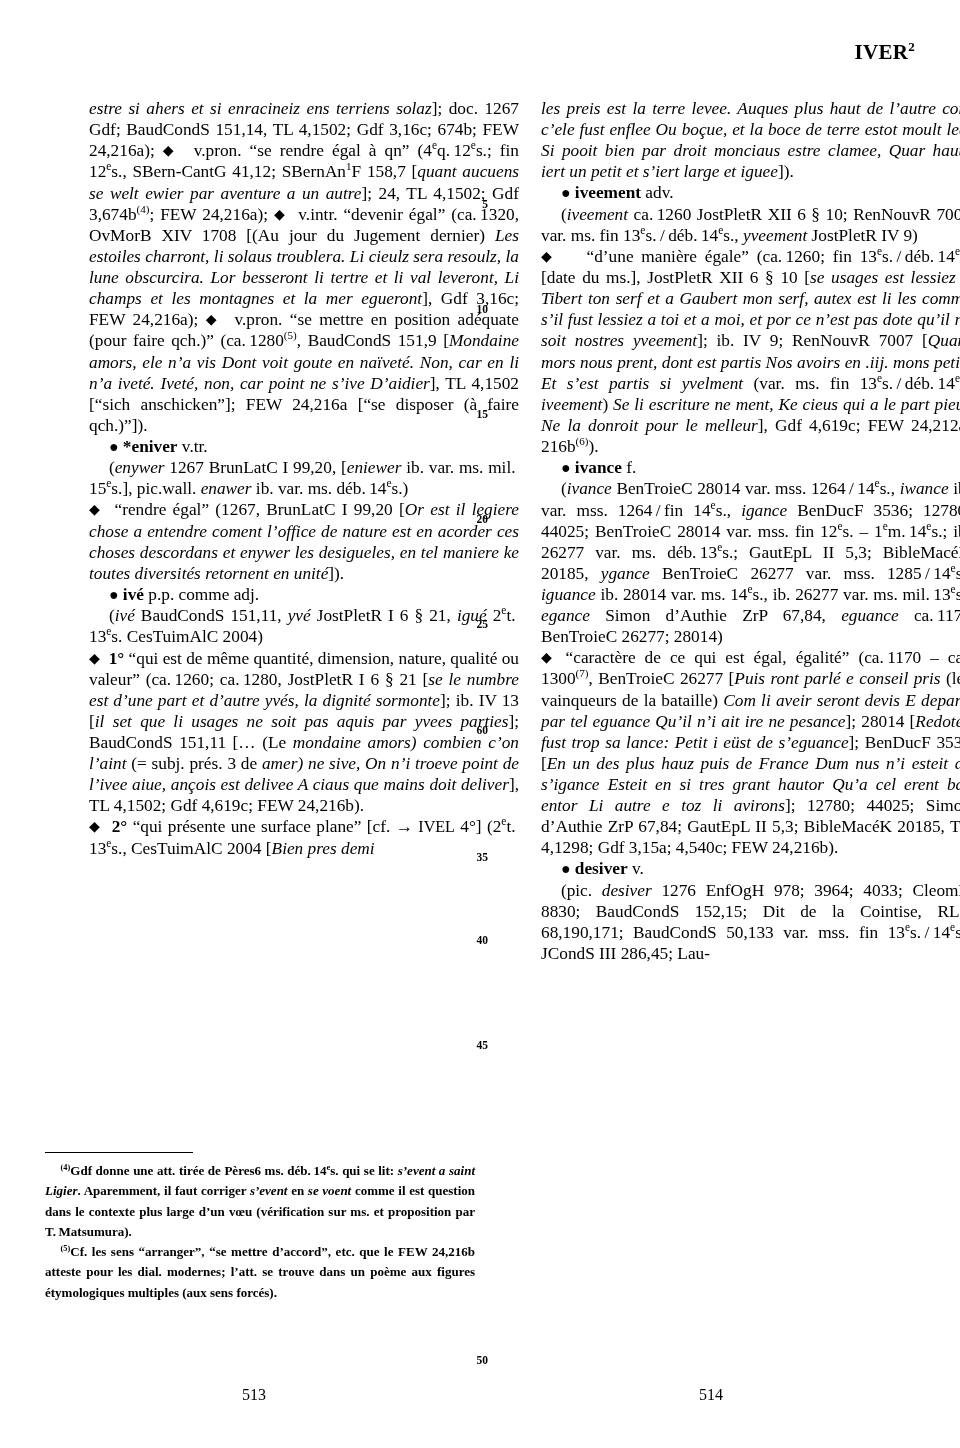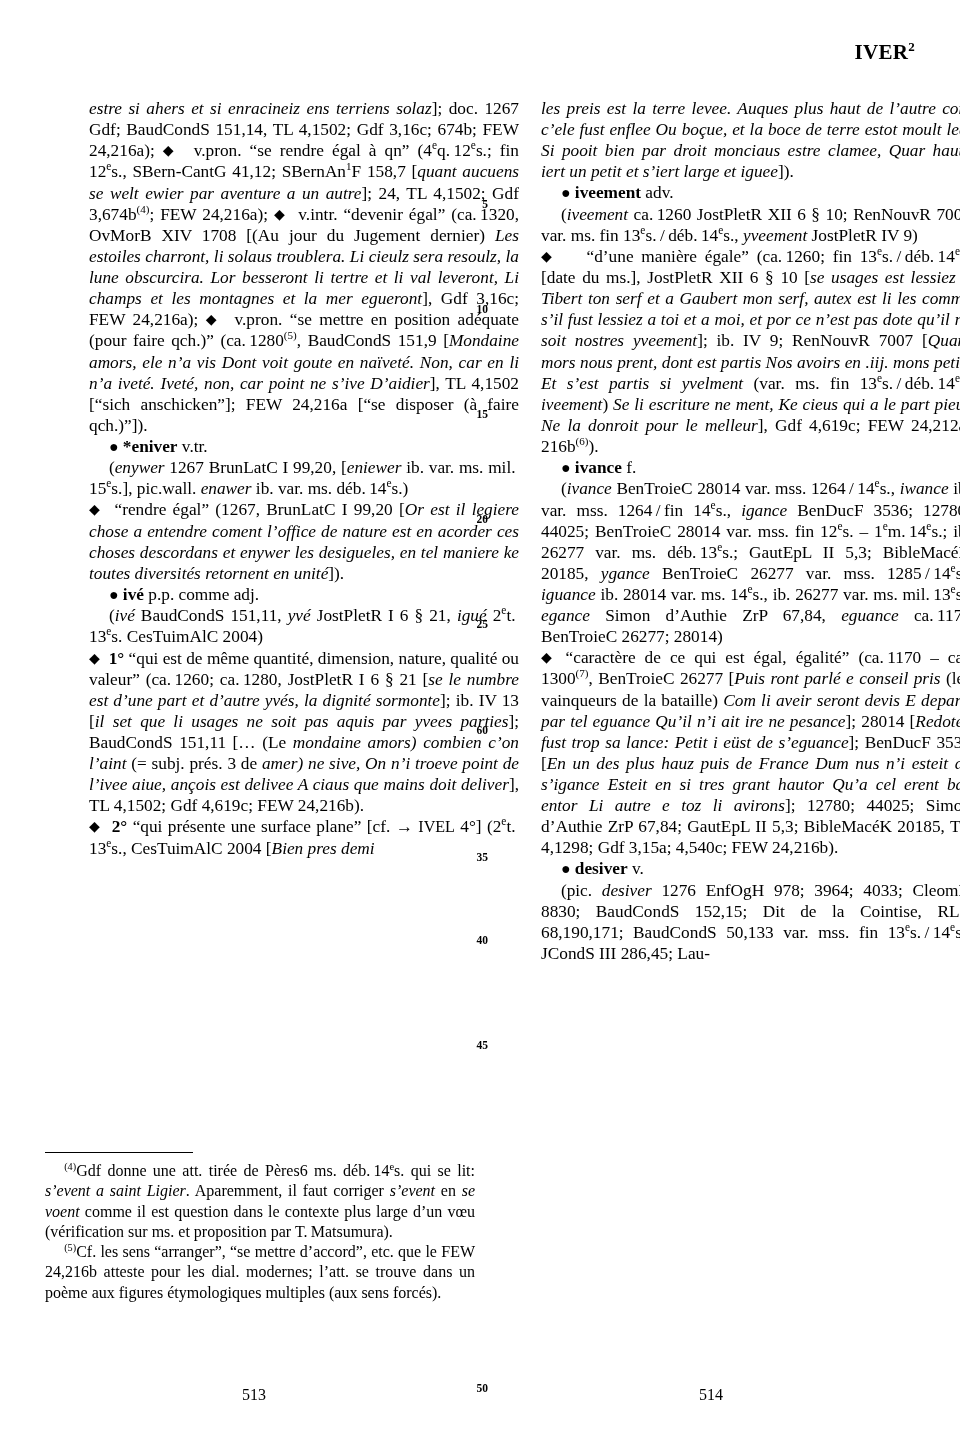--- a/index.html
+++ b/index.html
@@ -96,23 +96,24 @@
     font-size: 11.5px;
     font-weight: bold;
     text-align: right;
     width: 26px;
   }
 
   
   .footnotes {
     position: absolute;
     width: 430px;
-    font-size: 16px;
+    font-size: 13px;
     line-height: 20.3px;
     text-align: justify;
+    font-weight: bold;
   }
   .fn-left  { left: 45px; top: 1152px; }
   .fn-right { left: 497px; top: 1292px; }
   .footnotes .rule {
     width: 148px;
     height: 0;
     border-top: 1.4px solid #000;
     margin: 0 0 8px 0;
   }
   .footnotes p {
@@ -153,21 +154,21 @@
   <div class="linenums" id="linenums">
       <div class="linenum" style="top: 100px;">5</div>
       <div class="linenum" style="top: 205px;">10</div>
       <div class="linenum" style="top: 310px;">15</div>
       <div class="linenum" style="top: 415px;">20</div>
       <div class="linenum" style="top: 520px;">25</div>
       <div class="linenum" style="top: 626px;">60</div>
       <div class="linenum" style="top: 731px; margin-top: 22px;">35</div>
       <div class="linenum" style="top: 836px;">40</div>
       <div class="linenum" style="top: 941px;">45</div>
-      <div class="linenum" style="top: 1256px; margin-top: 28px;">50</div>
+      <div class="linenum" style="top: 1256px;">50</div>
     </div>
 
   <div class="col col-right" id="col-right">
       <p><i>les preis est la terre levee. Auques plus haut de l’autre com c’ele fust enflee Ou boçue, et la boce de terre estot moult lee, Si pooit bien par droit monciaus estre clamee, Quar haute iert un petit et s’iert large et iguee</i>]).</p>
       <p class="ind"><span class="bullet">●</span> <b>iveement</b> adv.</p>
       <p class="ind">(<i>iveement</i> ca. 1260 JostPletR XII 6 § 10; RenNouvR 7007 var. ms. fin 13<span class="sups">e</span>s. / déb. 14<span class="sups">e</span>s., <i>yveement</i> JostPletR IV 9)</p>
       <p><span class="diamond">◆</span>&nbsp;&nbsp;&nbsp;&nbsp;“d’une manière égale” (ca. 1260; fin 13<span class="sups">e</span>s. / déb. 14<span class="sups">e</span>s. [date du ms.], JostPletR XII 6 § 10 [<i>se usages est lessiez a Tibert ton serf et a Gaubert mon serf, autex est li les comme s’il fust lessiez a toi et a moi, et por ce n’est pas dote qu’il ne soit nostres yveement</i>]; ib. IV 9; RenNouvR 7007 [<i>Quant mors nous prent, dont est partis Nos avoirs en .iij. mons petis, Et s’est partis si yvelment</i> (var. ms. fin 13<span class="sups">e</span>s. / déb. 14<span class="sups">e</span>s. <i>iveement</i>) <i>Se li escriture ne ment, Ke cieus qui a le part pieur Ne la donroit pour le melleur</i>], Gdf 4,619c; FEW 24,212a; 216b<sup>(6)</sup>).</p>
       <p class="ind"><span class="bullet">●</span> <b>ivance</b> f.</p>
       <p class="ind">(<i>ivance</i> BenTroieC 28014 var. mss. 1264 / 14<span class="sups">e</span>s., <i>iwance</i> ib. var. mss. 1264 / fin 14<span class="sups">e</span>s., <i>igance</i> BenDucF 3536; 12780; 44025; BenTroieC 28014 var. mss. fin 12<span class="sups">e</span>s. – 1<span class="sups">e</span>m. 14<span class="sups">e</span>s.; ib. 26277 var. ms. déb. 13<span class="sups">e</span>s.; GautEpL II 5,3; BibleMacéK 20185, <i>ygance</i> BenTroieC 26277 var. mss. 1285 / 14<span class="sups">e</span>s., <i>iguance</i> ib. 28014 var. ms. 14<span class="sups">e</span>s., ib. 26277 var. ms. mil. 13<span class="sups">e</span>s., <i>egance</i> Simon d’Authie ZrP 67,84, <i>eguance</i> ca. 1170 BenTroieC 26277; 28014)</p>
       <p><span class="diamond">◆</span>&nbsp;“caractère de ce qui est égal, égalité” (ca. 1170 – ca. 1300<sup>(7)</sup>, BenTroieC 26277 [<i>Puis ront parlé e conseil pris</i> (les vainqueurs de la bataille) <i>Com li aveir seront devis E departi par tel eguance Qu’il n’i ait ire ne pesance</i>]; 28014 [<i>Redotee fust trop sa lance: Petit i eüst de s’eguance</i>]; BenDucF 3536 [<i>En un des plus hauz puis de France Dum nus n’i esteit de s’igance Esteit en si tres grant hautor Qu’a cel erent bas entor Li autre e toz li avirons</i>]; 12780; 44025; Simon d’Authie ZrP 67,84; GautEpL II 5,3; BibleMacéK 20185, TL 4,1298; Gdf 3,15a; 4,540c; FEW 24,216b).</p>

